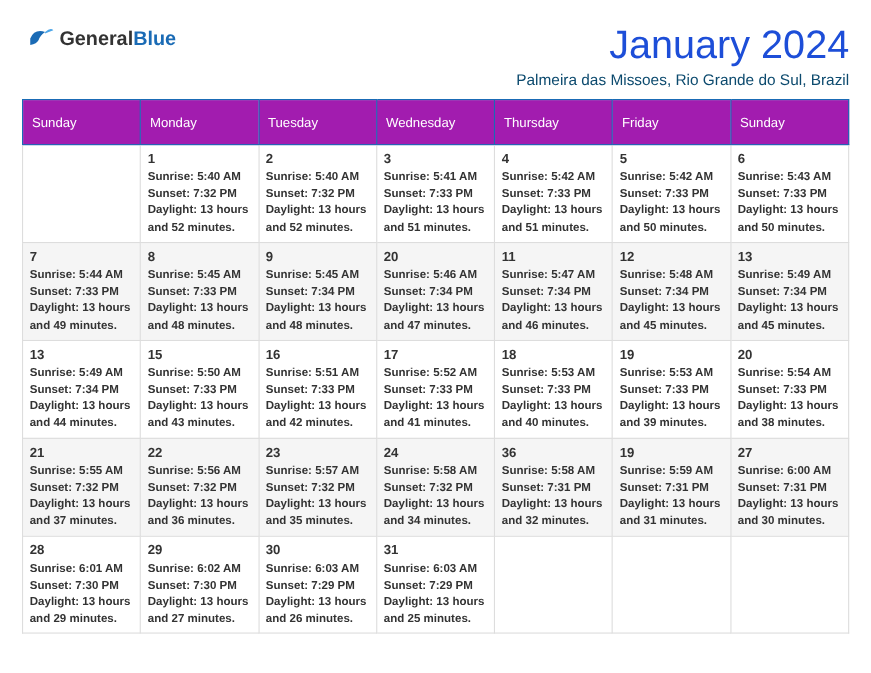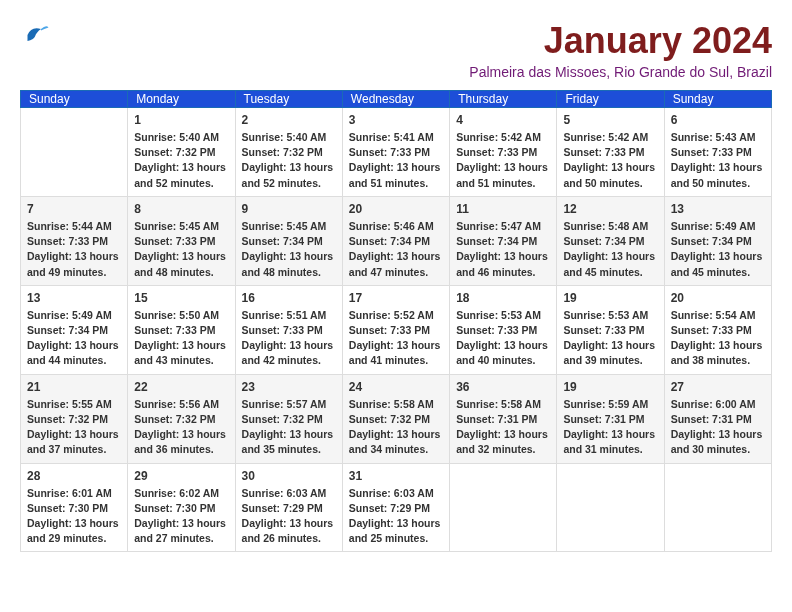--- a/index.html
+++ b/index.html
@@ -23,37 +23,37 @@
     }
     .logo-text-general { font-size: 18px; color: #333; font-weight: bold; }
     .logo-text-blue { font-size: 18px; color: #1a6bb5; font-weight: bold; }
     .logo-bird {
       width: 30px;
       height: 30px;
     }
     .title-section { text-align: right; }
     .month-title {
       font-size: 36px;
-      color: #7f1d1d;
-      font-weight: bold;
+      color: #1d4ed8;
+      font-weight: normal;
     }
     .location-title {
       font-size: 14px;
-      color: #701a75;
+      color: #0c4a6e;
       margin-top: 2px;
     }
     .calendar {
       width: 100%;
       border-collapse: collapse;
       font-size: 11px;
     }
     .calendar th {
-      background-color: #1d4ed8;
+      background-color: #a21caf;
       color: #fff;
-      padding: 1px 8px;
+      padding: 13px 8px;
       text-align: left;
       font-weight: normal;
       font-size: 12px;
       border: 1px solid #1a6bb5;
     }
     .calendar td {
       vertical-align: top;
       padding: 5px 6px;
       border: 1px solid #ddd;
       width: 107px;
@@ -82,20 +82,23 @@
   </style>
 </head>
 <body>
 
 <div class="header">
   <div class="logo">
     <svg class="logo-bird" viewBox="0 0 40 40">
       <path d="M10,20 Q15,8 28,12 Q22,16 20,22 Q18,26 10,28 Z" fill="#1a6bb5"></path>
       <path d="M28,12 Q35,6 38,10 Q32,12 28,14 Z" fill="#4da6e8"></path>
     </svg>
+    <div>
+      <span class="logo-text-general">General</span><span class="logo-text-blue">Blue</span>
+    </div>
   </div>
   <div class="title-section">
     <div class="month-title">January 2024</div>
     <div class="location-title">Palmeira das Missoes, Rio Grande do Sul, Brazil</div>
   </div>
 </div>
 
 <table class="calendar">
   <thead>
     <tr id="calendar-header">

